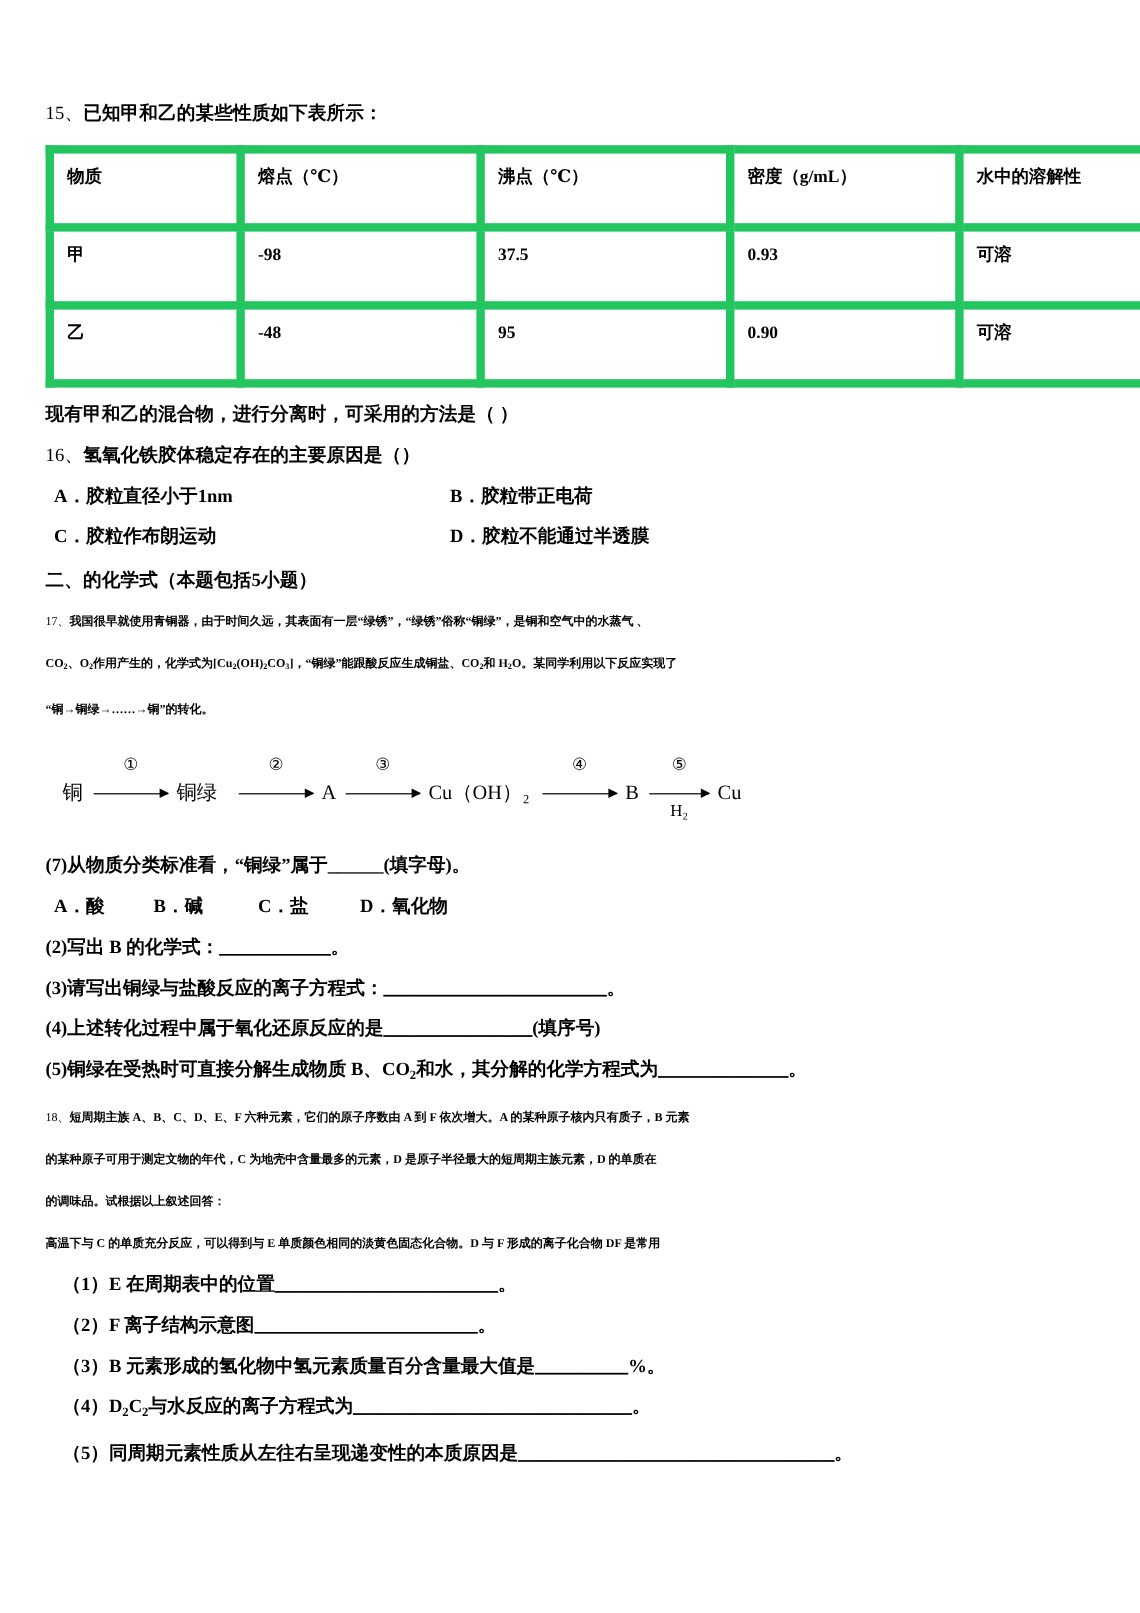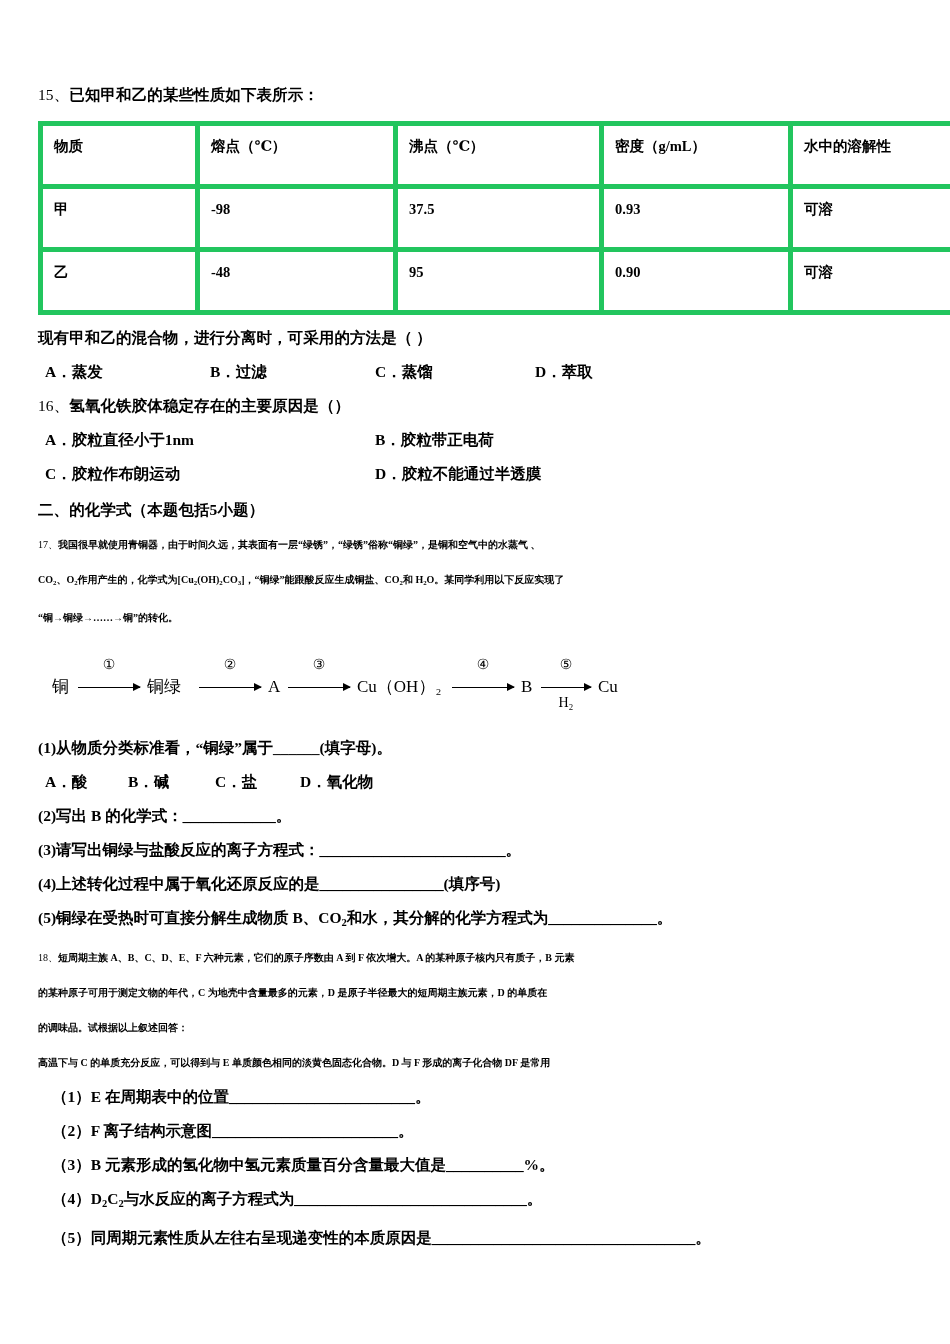--- a/index.html
+++ b/index.html
@@ -66,21 +66,21 @@
 
   
   table.props {
     border-collapse: collapse;
     width: 858px;
     margin-top: 9px;
     margin-bottom: 6px;
     table-layout: fixed;
   }
   table.props td, table.props th {
-    border: 5px solid #22c55e;
+    border: 7px solid #22c55e;
     padding: 10px 10px 10px 11px;
     font-size: 14.5px;
     line-height: 20px;
     font-weight: 700;
     text-align: left;
     vertical-align: top;
     height: 38px;
   }
   table.props th { font-weight: 700; }
   .col1 { width: 131px; }
@@ -174,26 +174,20 @@
           <td>-48</td>
           <td>95</td>
           <td>0.90</td>
           <td>可溶</td>
         </tr>
       </tbody>
     </table>
 
     <div class="q-line">现有甲和乙的混合物，进行分离时，可采用的方法是（  ）</div>
 
-    <div class="opt-row">
-      <span class="opt" style="left:7px;"><span class="lbl">A．</span><span>蒸发</span></span>
-      <span class="opt" style="left:172px;"><span class="lbl">B．</span><span>过滤</span></span>
-      <span class="opt" style="left:337px;"><span class="lbl">C．</span><span>蒸馏</span></span>
-      <span class="opt" style="left:497px;"><span class="lbl">D．</span><span>萃取</span></span>
-    </div>
 
     <div class="q-line">
       <span class="qnum-light">16、</span><span>氢氧化铁胶体稳定存在的主要原因是（）</span>
     </div>
 
     <div class="opt-row">
       <span class="opt" style="left:7px;"><span class="lbl">A．</span><span>胶粒直径小于1nm</span></span>
       <span class="opt" style="left:337px;text-align:right;"><span class="lbl">B．</span><span>胶粒带正电荷</span></span>
     </div>
     <div class="opt-row">
@@ -224,21 +218,21 @@
       <span class="node" style="left:305px;">Cu（OH）₂</span>
       <span class="arrow" style="left:400px; width:62px;"></span>
       <span class="circnum" style="left:420px;">④</span>
       <span class="node" style="left:469px;">B</span>
       <span class="arrow" style="left:489px; width:50px;"></span>
       <span class="circnum" style="left:503px;">⑤</span>
       <span class="below" style="left:497px; width:34px;">H₂</span>
       <span class="node" style="left:546px;">Cu</span>
     </div>
 
-    <div class="stem">(1)从物质分类标准看，“铜绿”属于______(填字母)。</div>
+    <div class="stem">(7)从物质分类标准看，“铜绿”属于______(填字母)。</div>
 
     <div class="opt-row">
       <span class="opt" style="left:7px;"><span class="lbl">A．</span><span>酸</span></span>
       <span class="opt" style="left:90px;"><span class="lbl">B．</span><span>碱</span></span>
       <span class="opt" style="left:177px;"><span class="lbl">C．</span><span>盐</span></span>
       <span class="opt" style="left:262px;"><span class="lbl">D．</span><span>氧化物</span></span>
     </div>
 
     <div class="stem">
       <span>(2)写出 B 的化学式：</span><span class="blank">____________</span><span>。</span>

